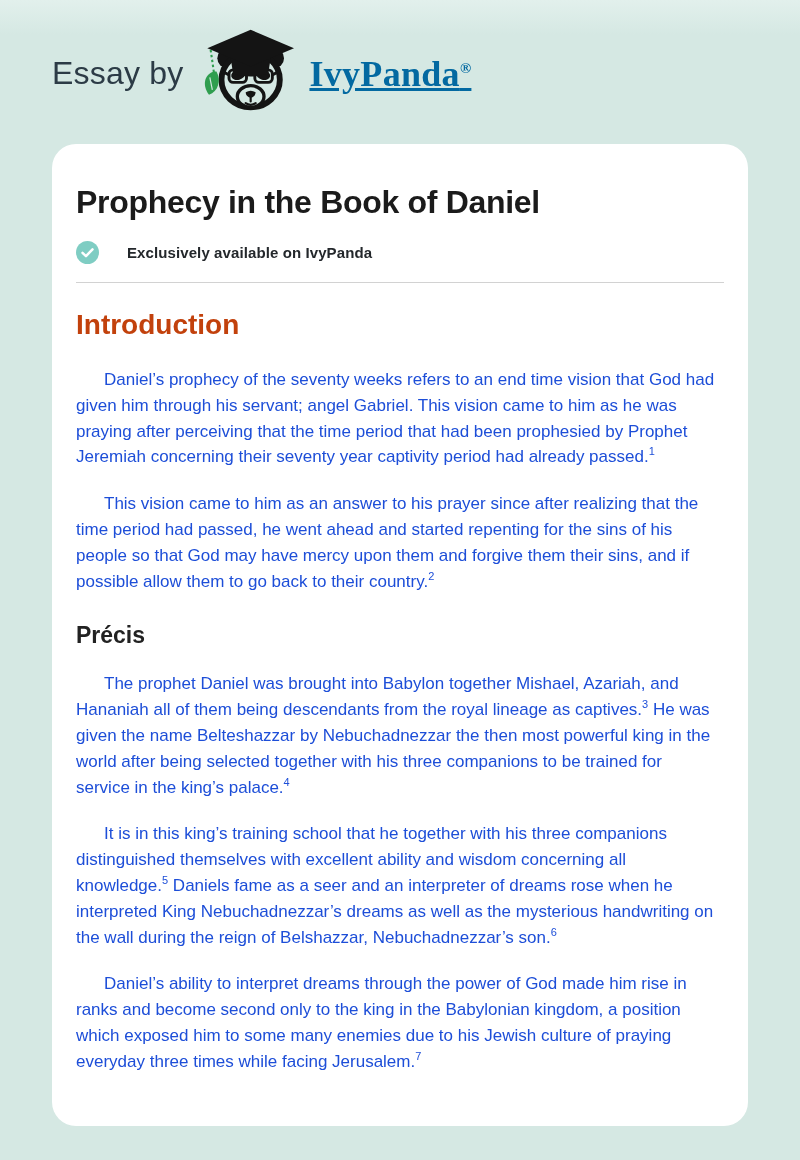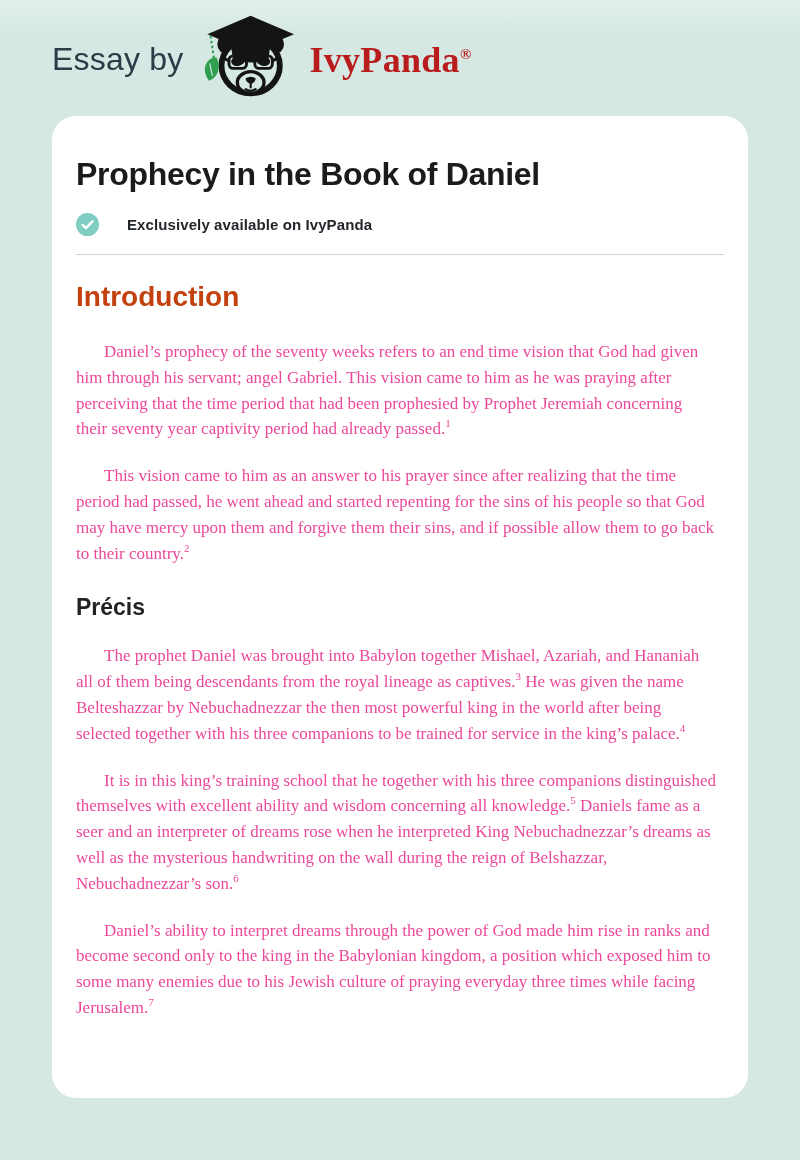--- a/index.html
+++ b/index.html
@@ -7,38 +7,39 @@
   body {
     width: 800px;
     height: 1160px;
     background: linear-gradient(180deg, #e2f0ec 0%, #d5e8e3 3%, #d5e8e3 100%);
     font-family: "Liberation Sans", "DejaVu Sans", sans-serif;
     overflow: hidden;
   }
 
   
   .site-header {
-    height: 116px;
+    height: 144px;
     display: flex;
     align-items: center;
     padding: 10px 0 7px 52px;
   }
   .header-prefix {
     font-size: 32px;
     color: #2c3b46;
     margin-right: 16px;
     letter-spacing: 0.2px;
   }
   .logo-mark { width: 100px; height: 92px; margin-right: 10px; flex: none; }
   .brand-word {
     font-family: "Liberation Serif", "DejaVu Serif", serif;
     font-weight: 700;
     font-size: 36px;
-    color: #b91c1c;
+    color: #0369a1;
     letter-spacing: 0.3px;
+    text-decoration: underline;
   }
   .brand-word sup { font-size: 15px; font-weight: 700; line-height: 0; }
 
   
   .card {
     width: 696px;
     height: 982px;
     margin-left: 52px;
     background: #ffffff;
     border-radius: 24px;
@@ -71,23 +72,22 @@
   .card h3 {
     margin: 28px 0 22px 0;
     font-size: 23px;
     font-weight: 700;
     color: #222222;
   }
   .card p {
     margin: 0 8px 21px 0;
     font-size: 17px;
     line-height: 25.8px;
-    color: #ec4899;
+    color: #1d4ed8;
     text-indent: 28px;
-    font-family: Liberation Serif, serif;
   }
   .card p sup { font-size: 11px; line-height: 0; }
 </style>
 </head>
 <body>
 
 <header class="site-header">
   <span class="header-prefix">Essay by</span>
 
   <span class="logo-mark">

